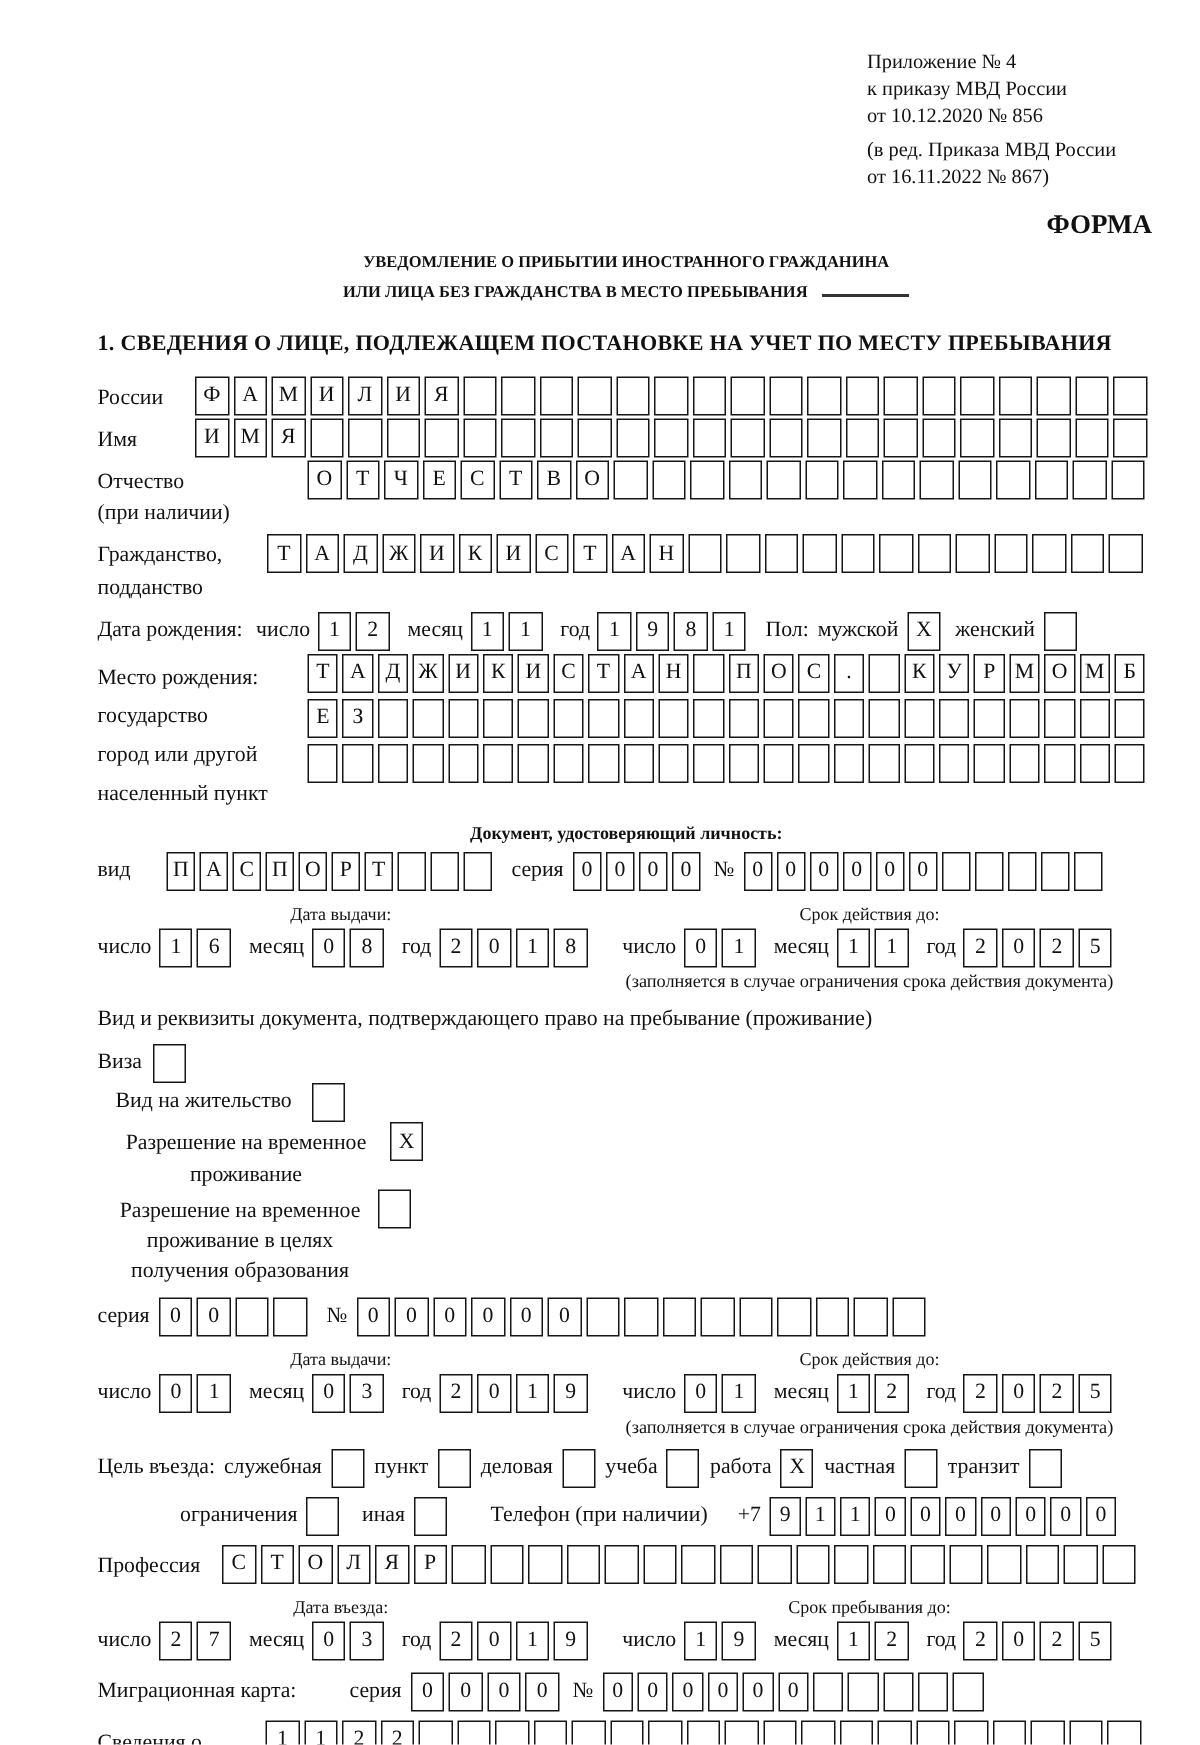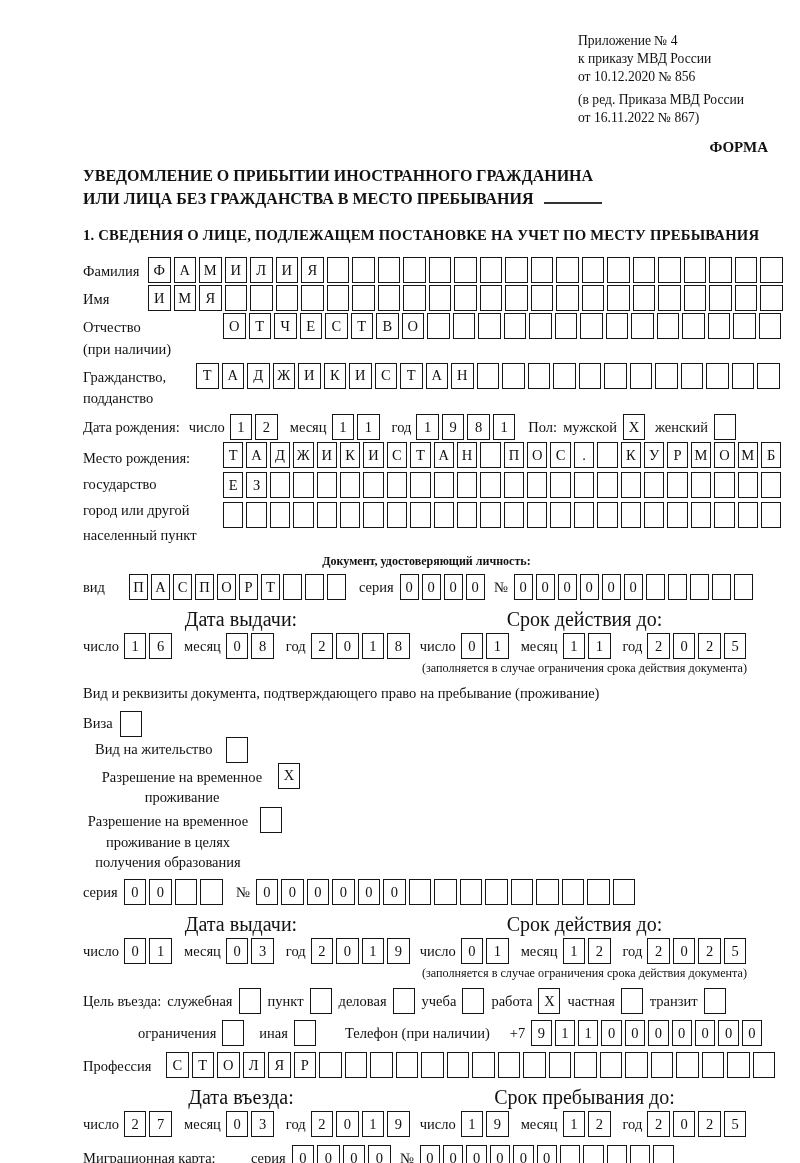--- a/index.html
+++ b/index.html
@@ -2,29 +2,29 @@
 <html><head>
 <meta charset="utf-8">
 <style>
   * { margin:0; padding:0; box-sizing:border-box; }
   html,body { background:#fff; }
   body {
     width:800px; height:1163px; overflow:hidden;
     font-family:"Liberation Serif","DejaVu Serif",serif;
     color:#111; font-size:14.5px;
   }
-  .page { width:800px; height:1163px; padding:32px 30px 10px 83px; }
+  .page { width:800px; height:1163px; padding:32px 30px 10px 65px; }
 
   
   .hdr { margin-left:auto; width:192px; font-size:13.6px; line-height:1.32; }
   .hdr .sub { margin-top:5px; }
-  .forma { text-align:right; font-weight:700; font-size:15px; margin:12px 2px 8px 0; }
+  .forma { text-align:right; font-weight:700; font-size:18px; margin:12px 2px 8px 0; }
 
   
-  .title { font-weight:700; font-size:16px; line-height:1.45; }
+  .title { text-align:center; font-weight:700; font-size:11px; line-height:1.45; }
   .blank-line { display:inline-block; width:58px; border-bottom:2.2px solid #333; height:14px; margin-left:10px; }
   .sec-head { font-weight:700; font-size:14.7px; margin:17px 0 13px; letter-spacing:.2px; }
 
   
   .boxes { display:flex; flex:none; }
   .cb {
     display:inline-flex; align-items:center; justify-content:center;
     width:22.5px; height:26px; border:1.7px solid #161616;
     margin-right:3px; font-size:14.5px; flex:none; background:#fff;
   }
@@ -47,21 +47,21 @@
   .stack > .boxes { margin-bottom:4px; }
 
   .inline-row { display:flex; align-items:center; margin:4px 0 2px; }
   .gap-l { margin-left:10px; } .gap-s { margin-left:6px; } .gap-r { margin-right:6px; }
 
   .doc-head { text-align:center; font-weight:700; font-size:12px; margin:5px 0 5px; }
 
   
   .dates { display:flex; margin:8px 0 1px; }
   .dcol1 { width:46%; } .dcol2 { width:54%; }
-  .dhead { text-align:center; font-size:20px; margin-bottom:2px; }
+  .dhead { text-align:center; font-size:12px; margin-bottom:2px; }
   .dline { display:flex; align-items:center; }
   .dl { margin-right:5px; } .dl2 { margin-left:9px; margin-right:5px; }
   .note { font-size:12.2px; text-align:center; margin-top:2px; }
 
   .para { line-height:1.62; margin-top:6px; }
 
   .chkrow { display:flex; align-items:flex-start; margin:5px 0 7px;flex-direction:column; }
   .opt { display:flex; align-items:flex-start; margin-right:9px; }
   .opt:last-child { margin-right:0; }
   .opt .chk { margin-left:7px; }
@@ -91,21 +91,21 @@
   <div class="title">
     <div>УВЕДОМЛЕНИЕ О ПРИБЫТИИ ИНОСТРАННОГО ГРАЖДАНИНА</div>
     <div>
       <span>ИЛИ ЛИЦА БЕЗ ГРАЖДАНСТВА В МЕСТО ПРЕБЫВАНИЯ</span><span class="blank-line"></span>
     </div>
   </div>
 
   <div class="sec-head">1. СВЕДЕНИЯ О ЛИЦЕ, ПОДЛЕЖАЩЕМ ПОСТАНОВКЕ НА УЧЕТ ПО МЕСТУ ПРЕБЫВАНИЯ</div>
 
   <div class="frow">
-    <div class="flabel w-sur">Фамилия</div>
+    <div class="flabel w-sur">России</div>
     <div class="boxes">
         <span class="cb">Ф</span>
         <span class="cb">А</span>
         <span class="cb">М</span>
         <span class="cb">И</span>
         <span class="cb">Л</span>
         <span class="cb">И</span>
         <span class="cb">Я</span>
         <span class="cb"></span>
         <span class="cb"></span>
@@ -434,21 +434,21 @@
       <span class="chk"></span>
     </div>
     <div class="opt" style="margin-left:12px;">
       <span class="opt-lbl">Вид на жительство</span>
       <span class="chk" style="margin-left:14px;"></span>
     </div>
     <div class="opt" style="margin-left:10px;">
       <span class="opt-wrap">Разрешение на временное проживание</span>
       <span class="chk">X</span>
     </div>
-    <div class="opt" style="">
+    <div class="opt" style="margin-left:10px;">
       <span class="opt-wrap2">Разрешение на временное проживание в целях получения образования</span>
       <span class="chk"></span>
     </div>
   </div>
 
   <div class="inline-row">
     <span class="gap-r">серия</span>
     <span class="boxes">
         <span class="cb">0</span>
         <span class="cb">0</span>

